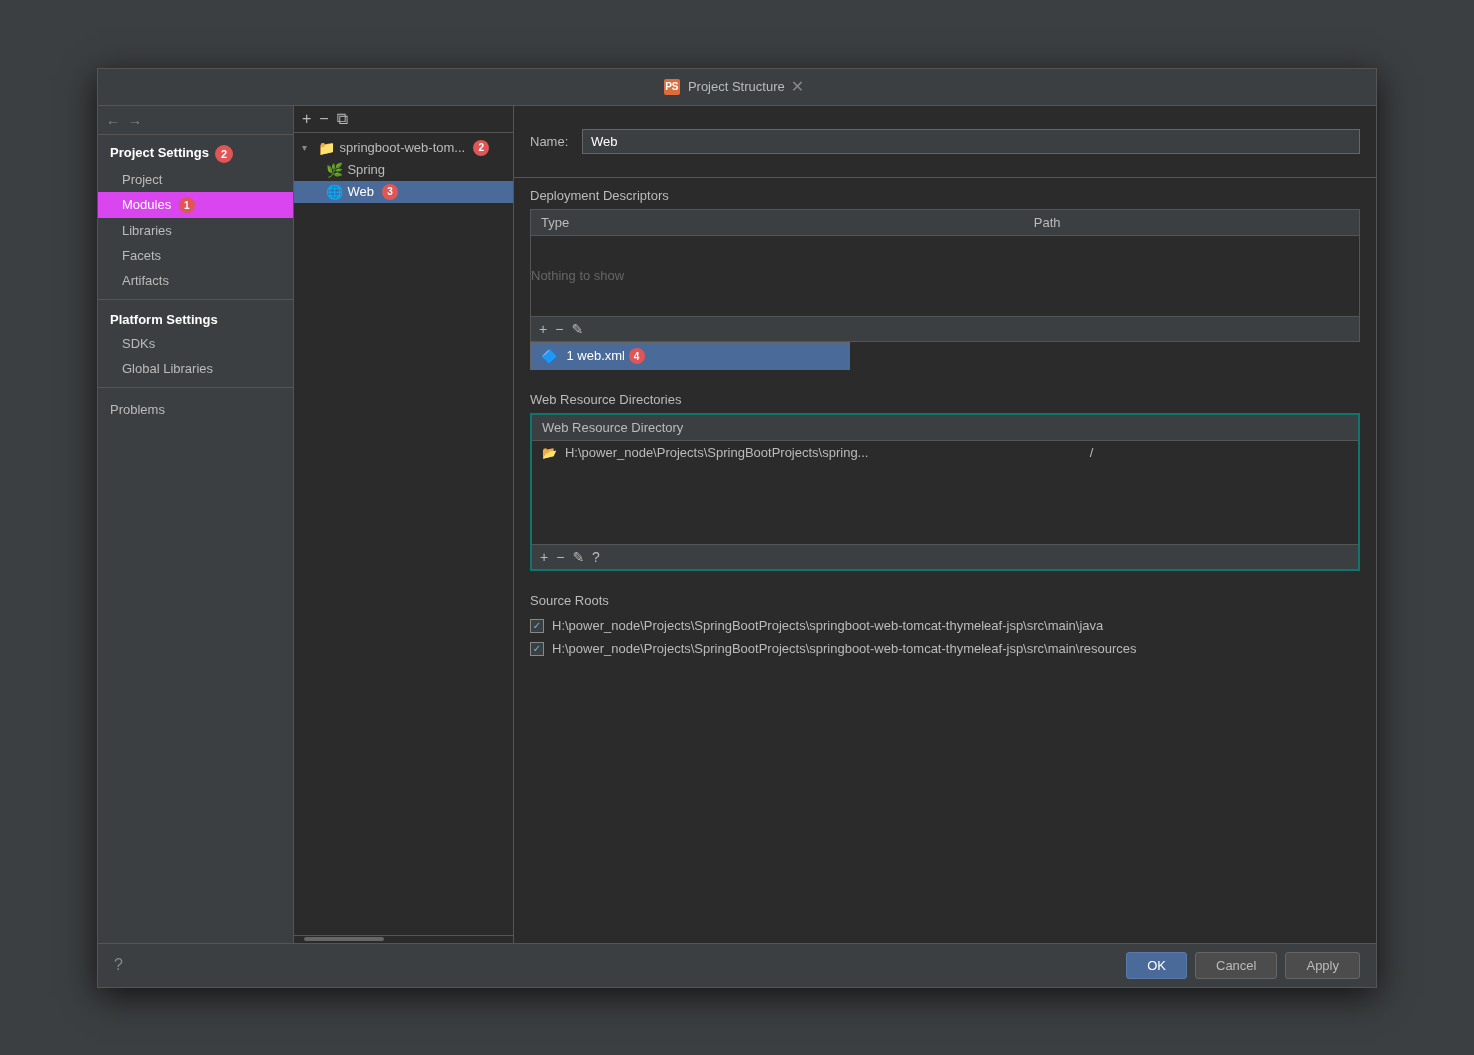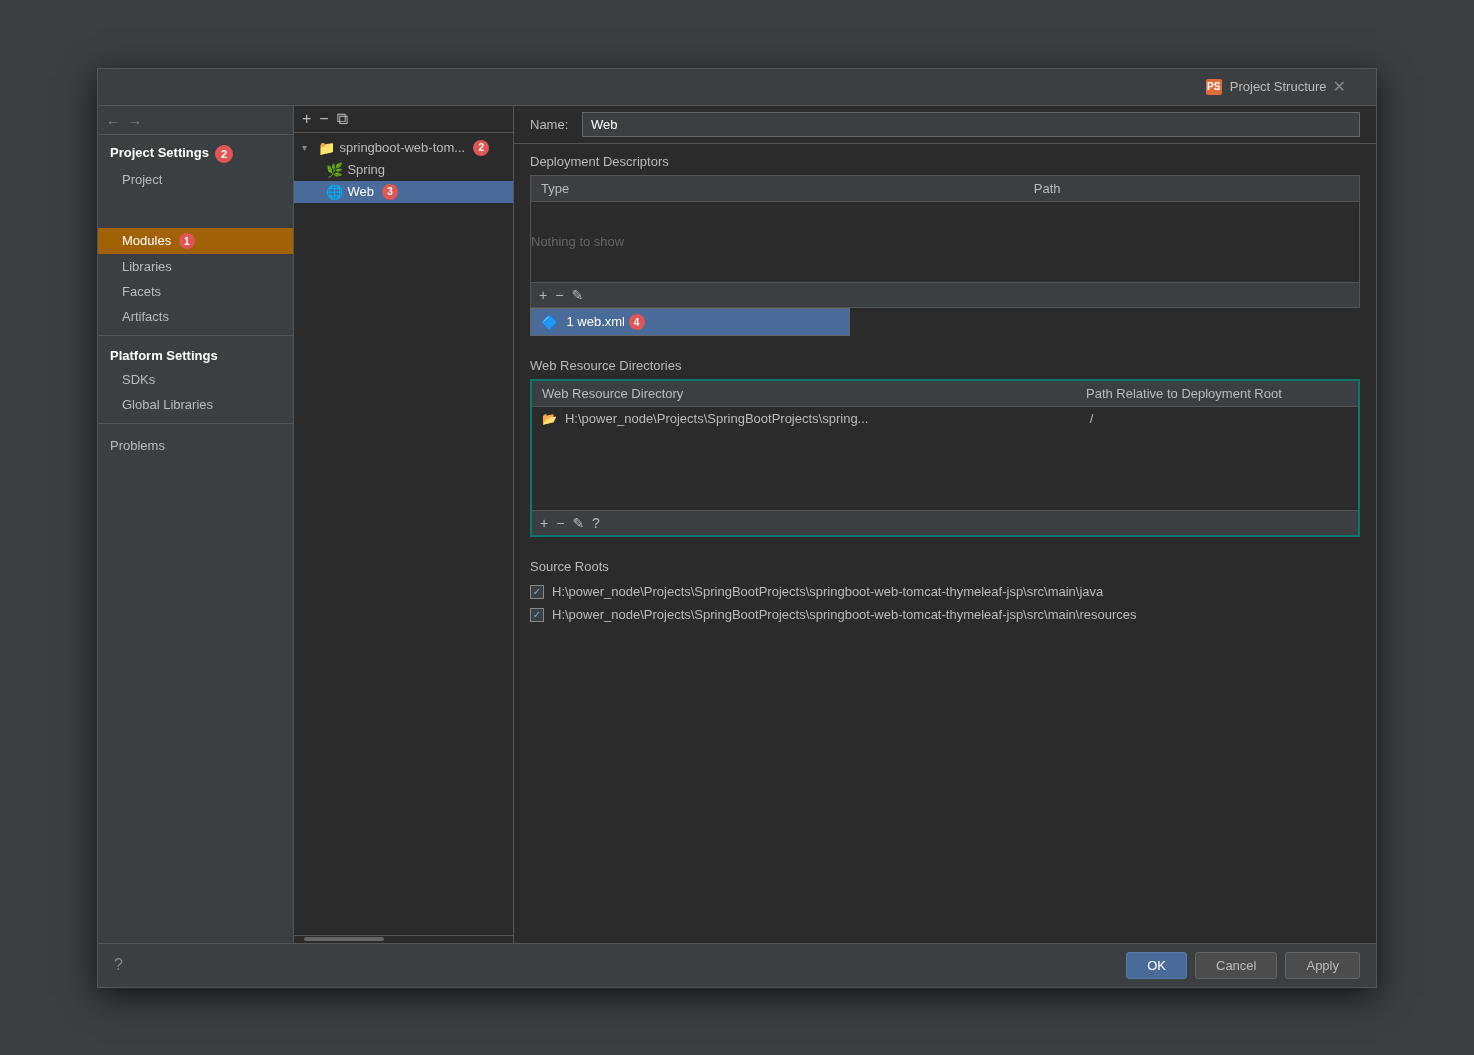--- a/index.html
+++ b/index.html
@@ -18,24 +18,24 @@
       height: 920px;
       background: #3c3f41;
       border: 1px solid #555;
       display: flex;
       flex-direction: column;
       box-shadow: 0 8px 32px rgba(0,0,0,0.7);
     }
     .title-bar {
       background: #3c3f41;
       border-bottom: 1px solid #555;
-      padding: 8px 24px;
-      display: flex;
-      align-items: center;
-      justify-content: flex-end;
+      padding: 8px 12px;
+      display: flex;
+      align-items: center;
+      justify-content: center;
     }
     .title-bar-left {
       display: flex;
       align-items: center;
       gap: 8px;
     }
     .title-icon {
       width: 16px;
       height: 16px;
       background: #e06c3c;
@@ -105,23 +105,22 @@
       font-size: 11px;
       font-weight: bold;
       flex-shrink: 0;
     }
     .sidebar-item {
       padding: 5px 0 5px 24px;
       cursor: pointer;
       color: #bbbbbb;
     }
     .sidebar-item.active {
-      background: #a16207;
+      background: #d946ef;
       color: #ffffff;
-      margin-top: 36px;
     }
     .sidebar-divider {
       border: none;
       border-top: 1px solid #555;
       margin: 6px 0;
     }
     .sidebar-platform-label {
       color: #ffffff;
       font-weight: bold;
       font-size: 13px;
@@ -209,21 +208,21 @@
     .main-content {
       flex: 1;
       background: #2b2b2b;
       display: flex;
       flex-direction: column;
       overflow: hidden;
     }
     .name-row {
       display: flex;
       align-items: center;
-      padding: 6px 16px;
+      padding: 23px 16px;
       gap: 12px;
       border-bottom: 1px solid #555;
     }
     .name-label {
       color: #bbbbbb;
       font-size: 13px;
       min-width: 40px;
     }
     .name-input {
       flex: 1;
@@ -555,21 +554,20 @@
             </span>
           </div>
         </div>
       </div>
 
       <div class="web-resource-section">
         <div class="section-header">Web Resource Directories</div>
         <div class="resource-table-container">
           <div class="resource-table-header">
             <div class="resource-table-header-cell">Web Resource Directory</div>
-            <div class="resource-table-header-cell">Path Relative to Deployment Root</div>
           </div>
           <div class="resource-row">
             <span class="resource-row-icon">📂</span>
             <span class="resource-row-text">H:\power_node\Projects\SpringBootProjects\spring...</span>
             <span class="resource-row-path">/</span>
           </div>
           <div class="resource-body-spacer"></div>
           <div class="resource-table-toolbar">
             <span class="table-toolbar-btn">+</span>
             <span class="table-toolbar-btn">−</span>

